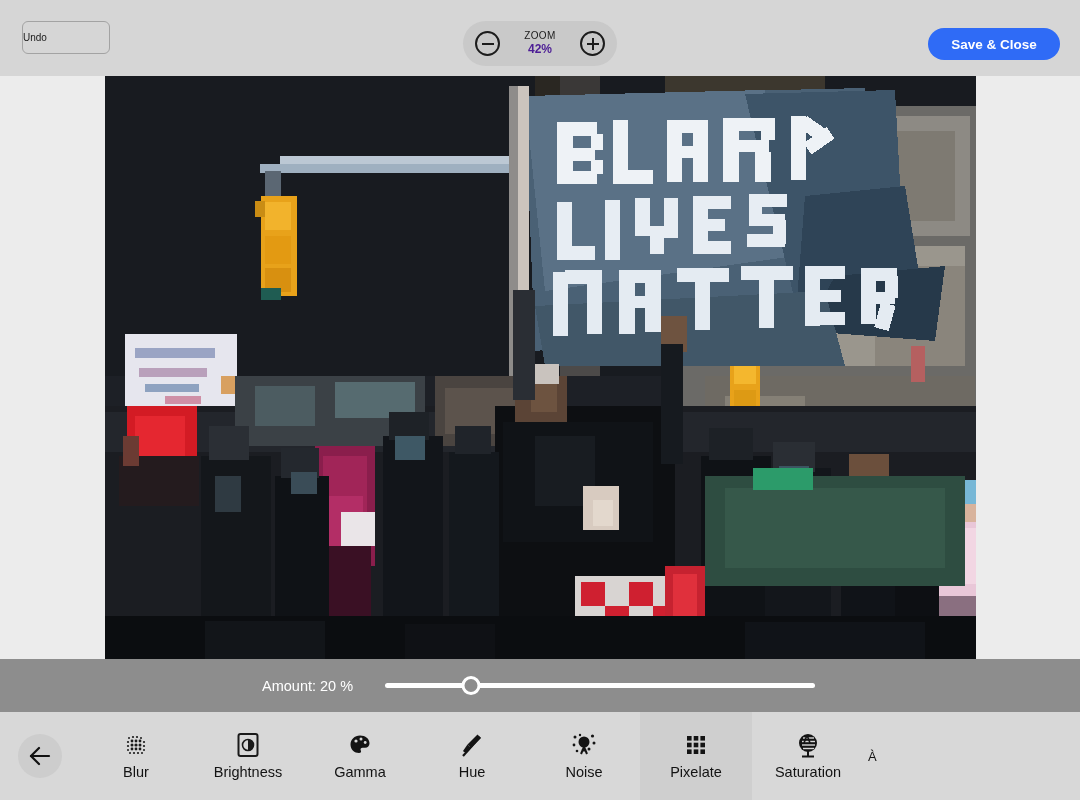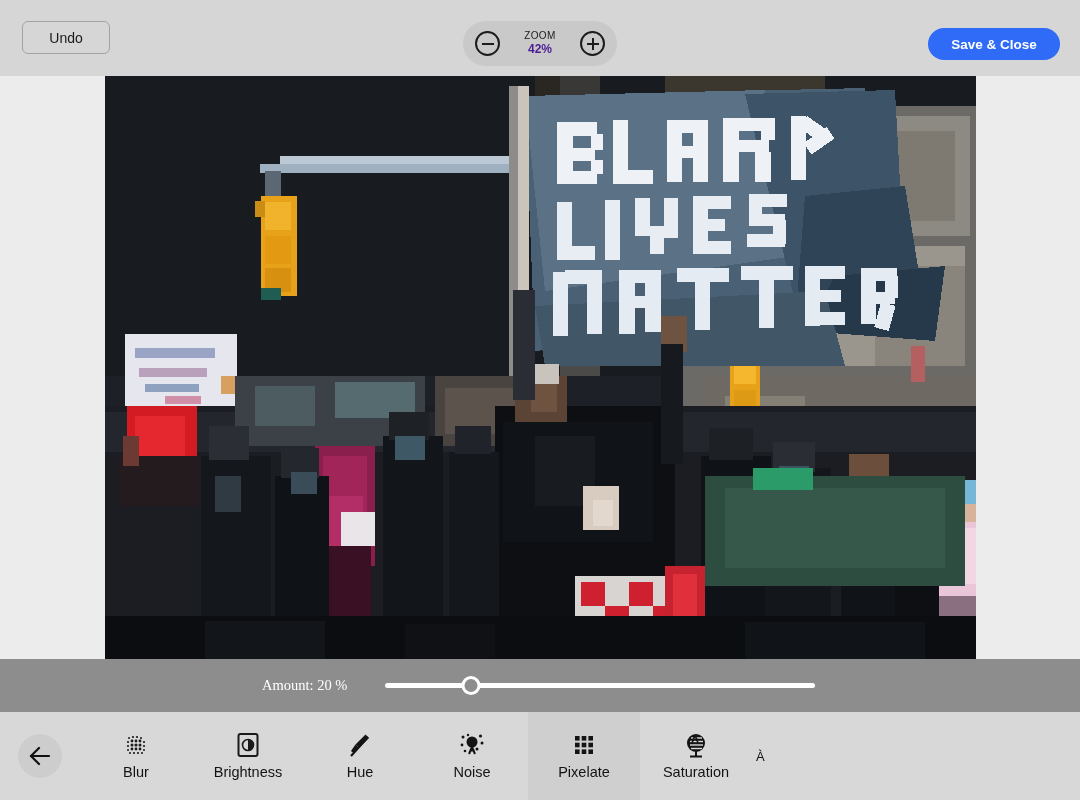--- a/index.html
+++ b/index.html
@@ -23,24 +23,24 @@
     background: #d6d6d6;
     flex: 0 0 76px;
     display: flex; align-items: center;
   }
   .undo-btn {
     position: absolute; left: 22px; top: 21px;
     width: 88px; height: 33px;
     background: #d6d6d6;
     border: 1px solid #a3a3a3;
     border-radius: 6px;
-    font-size: 14px; color: #1a1a1a;
+    font-size: 10px; color: #1a1a1a;
     font-family: "Liberation Sans", sans-serif;
     cursor: pointer;
-    display: flex; align-items: center; justify-content: center;
+    display: flex; align-items: center; justify-content: flex-start;
   }
   .zoom-pod {
     position: absolute; left: 50%; top: 21px;
     transform: translateX(-50%);
     height: 45px;
     padding: 0 12px;
     background: #c9c9c9;
     border-radius: 23px;
     display: flex; align-items: center; gap: 19px;
   }
@@ -95,21 +95,20 @@
   }
   .photo svg { display: block; width: 100%; height: 100%; }
 
   
   .sliderbar {
     flex: 0 0 53px;
     height: 53px;
     background: #8d8d8d;
     display: flex; align-items: center;
     position: relative;
-    font-family: Liberation Serif, serif;
   }
   .amount-label {
     position: absolute; left: 262px;
     font-size: 14.5px; color: #ffffff;
     white-space: nowrap;
   }
   .track-wrap {
     position: absolute; left: 385px; top: 50%;
     transform: translateY(-50%);
     width: 430px; height: 22px;
@@ -473,20 +472,31 @@
           <svg width="24" height="26" viewBox="0 0 24 26">
             <rect x="2.5" y="2" width="19" height="22" rx="2" fill="none" stroke="#1a1a1a" stroke-width="2"></rect>
             <circle cx="12" cy="13" r="5.5" fill="none" stroke="#1a1a1a" stroke-width="1.6"></circle>
             <path d="M12 7.5 A5.5 5.5 0 0 1 12 18.5 Z" fill="#1a1a1a"></path>
           </svg>
         </span>
         <span class="lbl">Brightness</span>
       </div>
 
 
+      <div class="filter">
+        <span class="ico">
+          <svg width="24" height="24" viewBox="0 0 24 24">
+            <path d="M12 2.5 C6.5 2.5 2.5 6.5 2.5 11.5 C2.5 16.5 6.5 20 11 20 C13 20 13.5 18.5 12.8 17.4 C12 16 13 14.8 14.6 14.8 L17 14.8 C19.8 14.8 21.5 12.8 21.5 10.3 C21.5 5.8 17.4 2.5 12 2.5 Z" fill="#141414"></path>
+            <circle cx="8" cy="8" r="1.6" fill="#d8d8d8"></circle>
+            <circle cx="13" cy="6" r="1.5" fill="#d8d8d8"></circle>
+            <circle cx="17.2" cy="9.5" r="1.4" fill="#d8d8d8"></circle>
+          </svg>
+        </span>
+        <span class="lbl">Gamma</span>
+      </div>
 
       <div class="filter">
         <span class="ico">
           <svg width="24" height="26" viewBox="0 0 24 26">
             <path d="M17.5 2.5 L21 6 L11 16 L7.5 12.5 Z" fill="#141414"></path>
             <path d="M7.5 12.5 L11 16 L8 19.5 C6.5 21 4 20.5 3 19 L7.5 12.5 Z" fill="#141414"></path>
             <line x1="3" y1="24" x2="20" y2="5" stroke="#141414" stroke-width="2.2"></line>
           </svg>
         </span>
         <span class="lbl">Hue</span>

